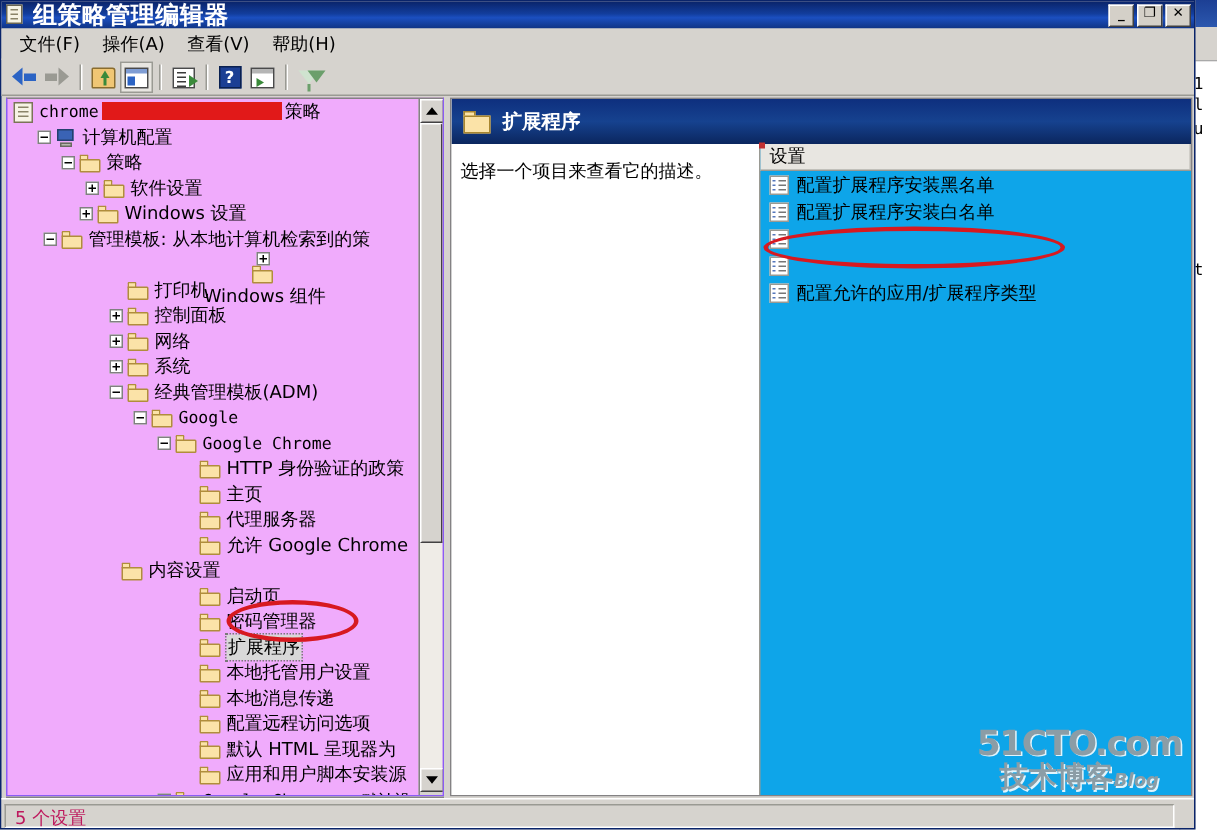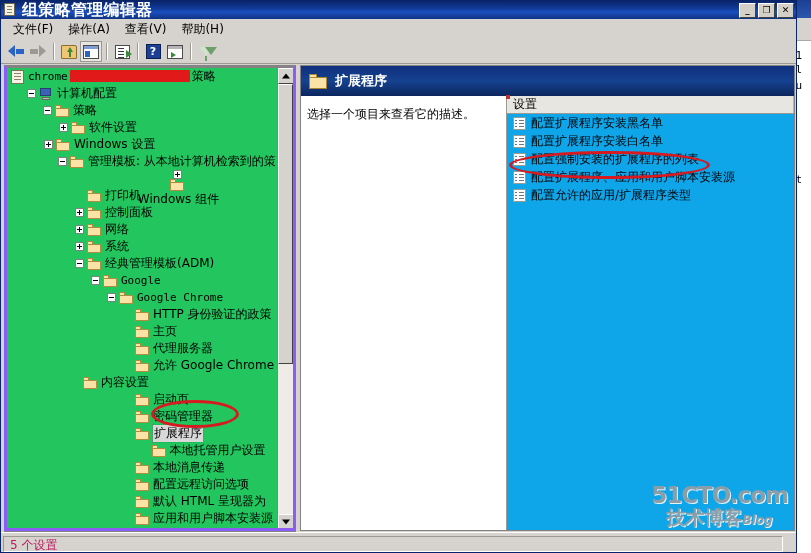--- a/index.html
+++ b/index.html
@@ -319,22 +319,22 @@
     position: absolute;
     left: 3px; top: 64px;
     width: 791px;
     height: 466px;
     display: flex;
   }
 
   
   .tree-pane {
     width: 292px;
-    background: #22c55e;
-    border: 3px solid #8b5cf6;
+    background: #f0abfc;
+    border: 1px solid #8b5cf6;
     border-top-color: #848284;
     box-sizing: border-box;
     position: relative;
     overflow: hidden;
   }
   .tree-scroll-area {
     position: absolute;
     left: 0; top: 0;
     width: 275px;
     height: 100%;
@@ -850,29 +850,29 @@
               <span class="tree-label">策略</span>
             </div>
             <div class="tree-row" style="padding-left: 52px;">
               <div class="expander plus"></div>
               <div class="folder-ico">
                 <div class="ftab"></div>
                 <div class="fbody"></div>
               </div>
               <span class="tree-label">软件设置</span>
             </div>
-            <div class="tree-row" style="padding-left: 37px;">
+            <div class="tree-row" style="padding-left: 48px;">
               <div class="expander plus"></div>
               <div class="folder-ico">
                 <div class="ftab"></div>
                 <div class="fbody"></div>
               </div>
               <span class="tree-label">Windows 设置</span>
             </div>
-            <div class="tree-row" style="padding-left: 51px;">
+            <div class="tree-row" style="padding-left: 24px;">
               <div class="expander minus"></div>
               <div class="folder-ico">
                 <div class="ftab"></div>
                 <div class="fbody"></div>
               </div>
               <span class="tree-label">管理模板: 从本地计算机检索到的策</span>
             </div>
             <div class="tree-row" style="padding-left: 68px; flex-direction: column;">
               <div class="expander plus"></div>
               <div class="folder-ico">
@@ -994,21 +994,21 @@
               <span class="tree-label">密码管理器</span>
             </div>
             <div class="tree-row selected" style="padding-left: 116px;">
               <div class="expander none"></div>
               <div class="folder-ico">
                 <div class="ftab"></div>
                 <div class="fbody"></div>
               </div>
               <span class="tree-label">扩展程序</span>
             </div>
-            <div class="tree-row" style="padding-left: 116px; justify-content: center;">
+            <div class="tree-row" style="padding-left: 116px;">
               <div class="expander none"></div>
               <div class="folder-ico">
                 <div class="ftab"></div>
                 <div class="fbody"></div>
               </div>
               <span class="tree-label">本地托管用户设置</span>
             </div>
             <div class="tree-row" style="padding-left: 116px;">
               <div class="expander none"></div>
               <div class="folder-ico">
@@ -1083,25 +1083,23 @@
               <div class="list-row">
                 <div class="setting-ico"></div>
                 <span>配置扩展程序安装黑名单</span>
               </div>
               <div class="list-row">
                 <div class="setting-ico"></div>
                 <span>配置扩展程序安装白名单</span>
               </div>
               <div class="list-row">
                 <div class="setting-ico"></div>
-                <span>配置强制安装的扩展程序的列表</span>
               </div>
               <div class="list-row">
                 <div class="setting-ico"></div>
-                <span>配置扩展程序、应用和用户脚本安装源</span>
               </div>
               <div class="list-row">
                 <div class="setting-ico"></div>
                 <span>配置允许的应用/扩展程序类型</span>
               </div>
             </div>
         </div>
       </div>
     </div>
   </div>

